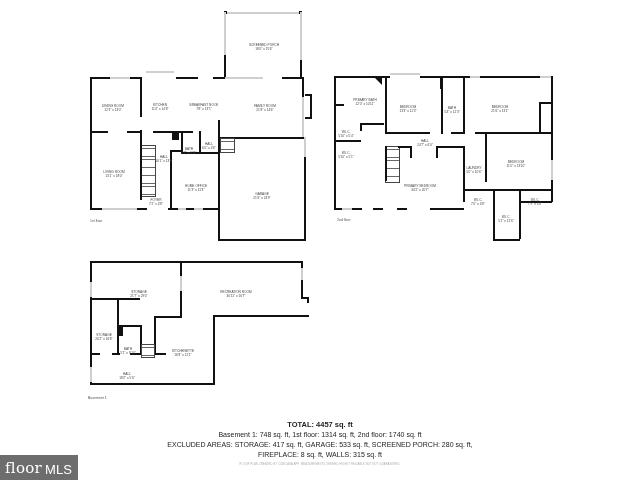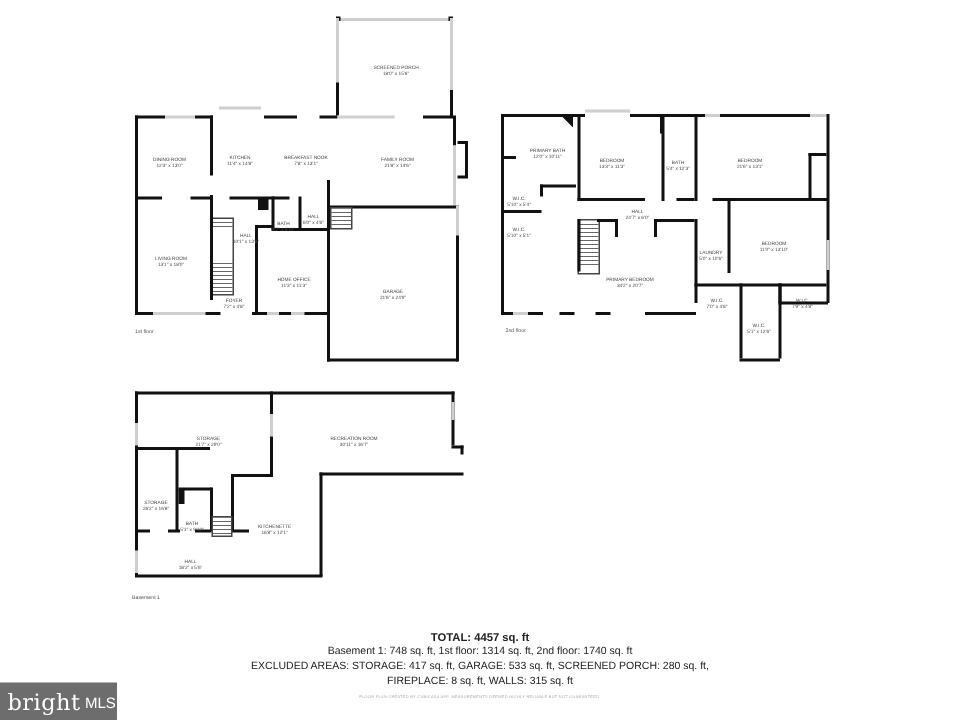--- a/index.html
+++ b/index.html
@@ -14,21 +14,21 @@
   .fill{position:absolute;background:#111;}
   .summary{position:absolute;left:0;width:640px;text-align:center;color:#222;}
   .s-total{top:420px;font-size:7.5px;font-weight:bold;}
   .s-line{font-size:7px;}
   .s1{top:431px;}
   .s2{top:441px;}
   .s3{top:451px;}
   .s-fine{top:463px;font-size:2.6px;color:#aaa;letter-spacing:0.2px;}
   .logo{position:absolute;left:0;top:455px;width:78px;height:25px;background:#6d6d6d;display:flex;align-items:center;padding-left:5px;box-sizing:border-box;}
   .logo .b{font-family:"DejaVu Serif",serif;color:#fff;font-size:15px;letter-spacing:0.3px;}
-  .logo .m{font-family:"Liberation Sans",sans-serif;color:#fff;font-size:10px;margin-left:3px;margin-top:3px;}
+  .logo .m{font-family:"Liberation Sans",sans-serif;color:#fff;font-size:13px;margin-left:3px;margin-top:3px;}
 </style>
 </head>
 <body>
 
 <div class="plan">
 
   <div>
 
     <div class="g" style="left:225px;top:12px;width:76px;height:1.5px;"></div>
     <div class="w" style="left:224px;top:11px;width:3px;height:3px;"></div>
@@ -211,15 +211,15 @@
   </div>
 </div>
 
 <div class="summary s-total">TOTAL: 4457 sq. ft</div>
 <div class="summary s-line s1">Basement 1: 748 sq. ft, 1st floor: 1314 sq. ft, 2nd floor: 1740 sq. ft</div>
 <div class="summary s-line s2">EXCLUDED AREAS: STORAGE: 417 sq. ft, GARAGE: 533 sq. ft, SCREENED PORCH: 280 sq. ft,</div>
 <div class="summary s-line s3">FIREPLACE: 8 sq. ft, WALLS: 315 sq. ft</div>
 <div class="summary s-fine">FLOOR PLAN CREATED BY CUBICASA APP. MEASUREMENTS DEEMED HIGHLY RELIABLE BUT NOT GUARANTEED.</div>
 
 <div class="logo">
-  <span class="b">bright</span>
+  <span class="b">floor</span>
   <span class="m">MLS</span>
 </div>
 
 </body></html>

